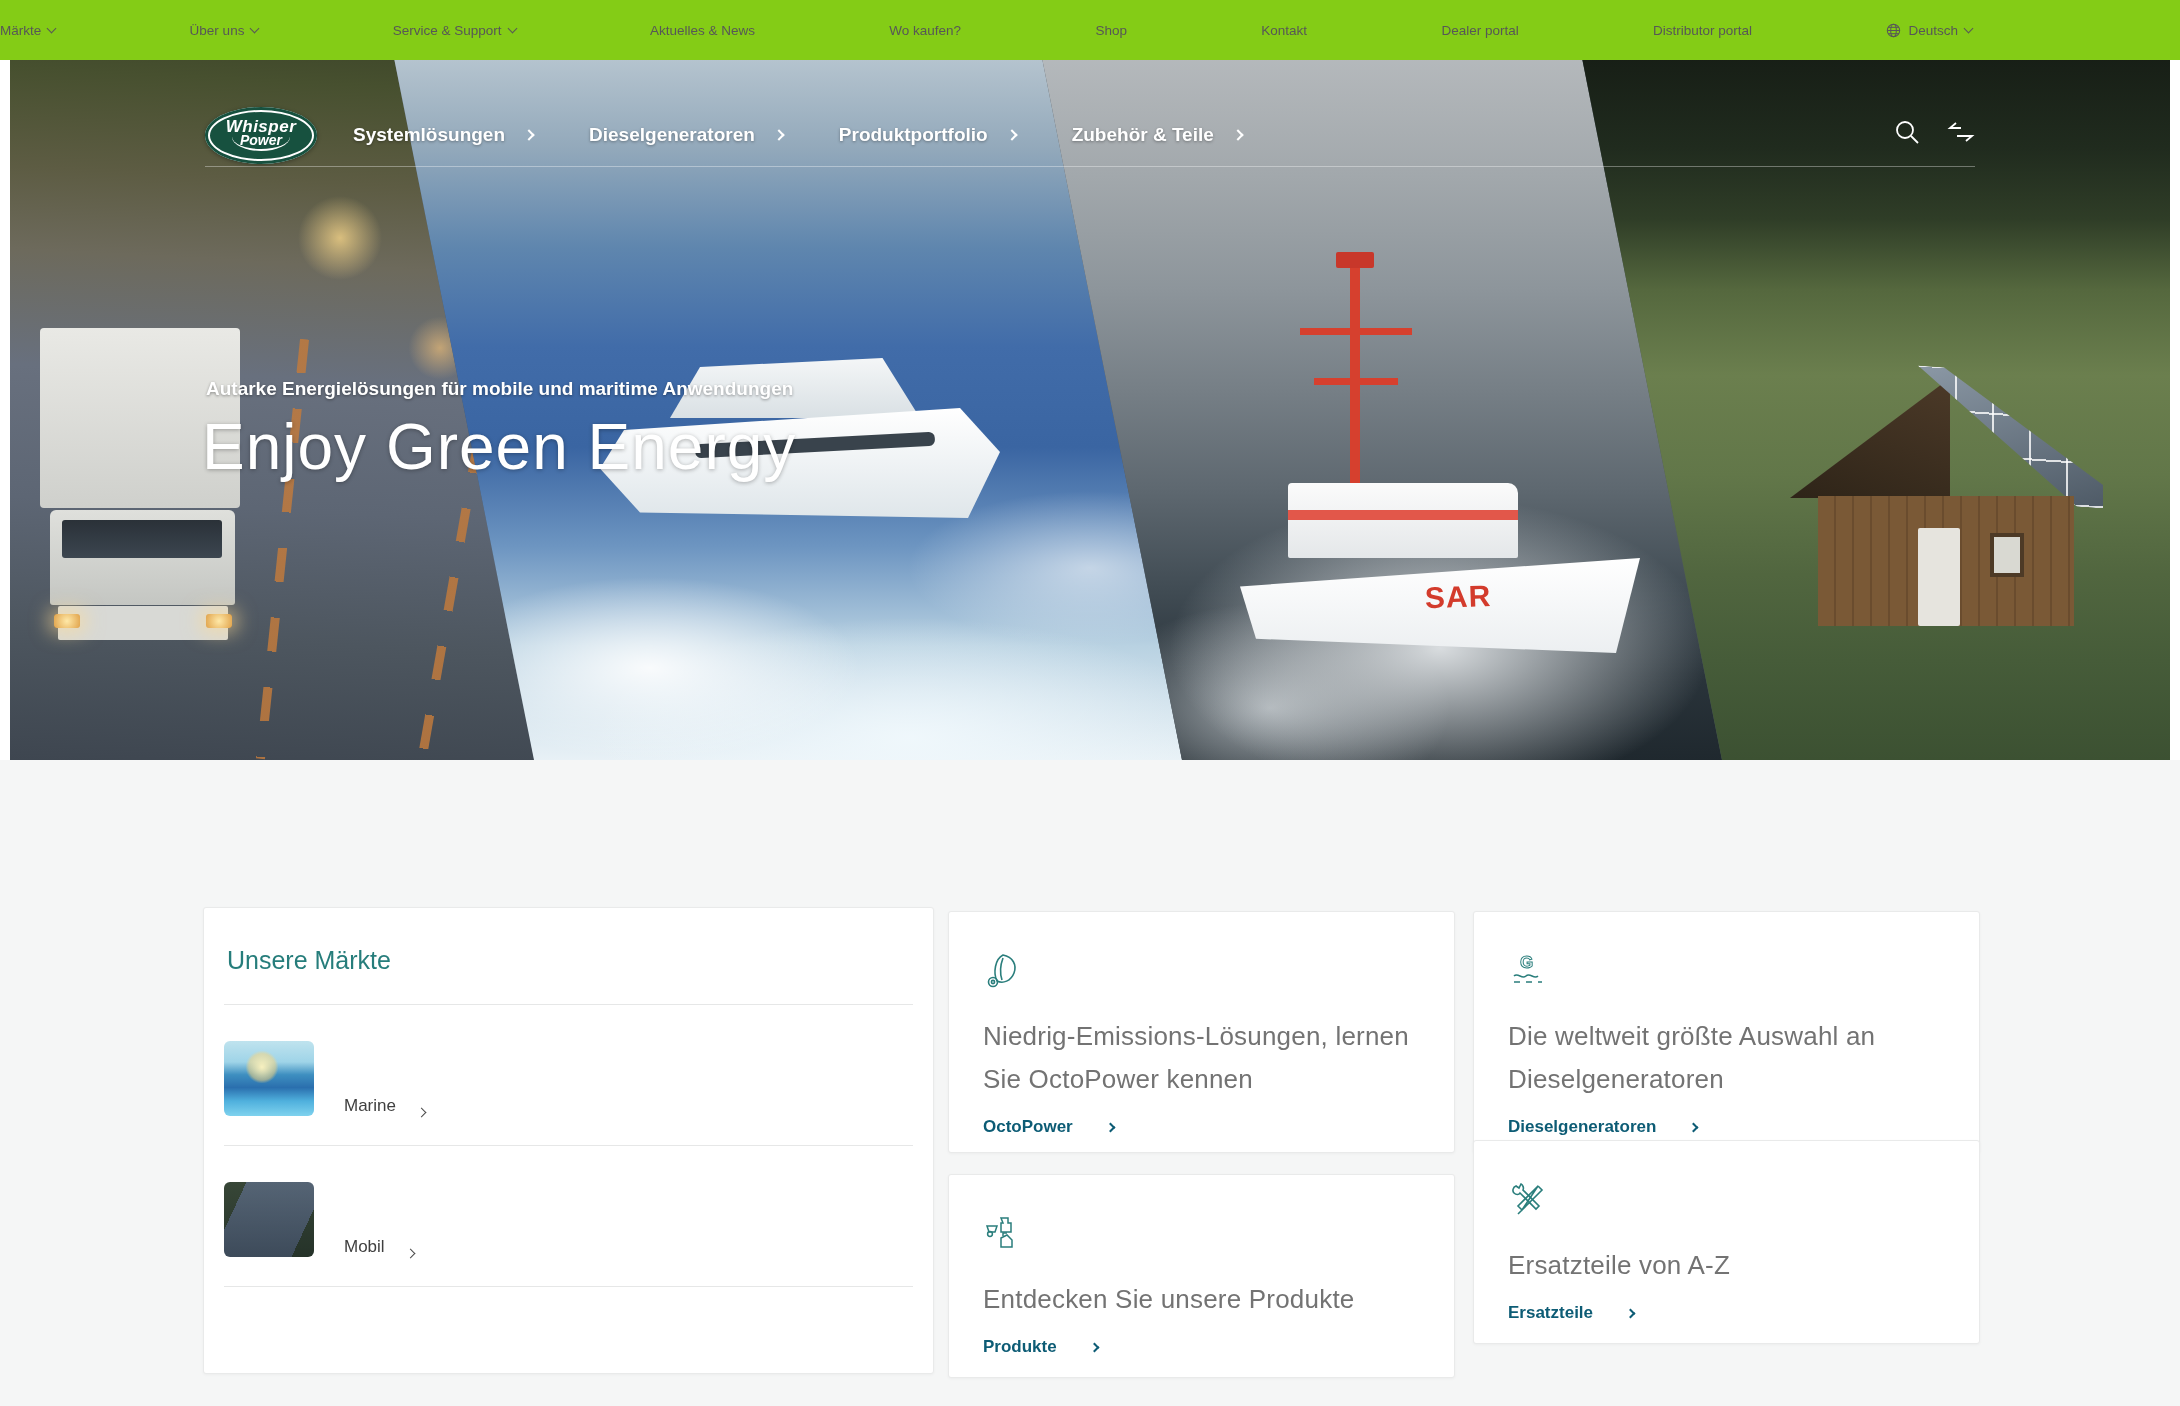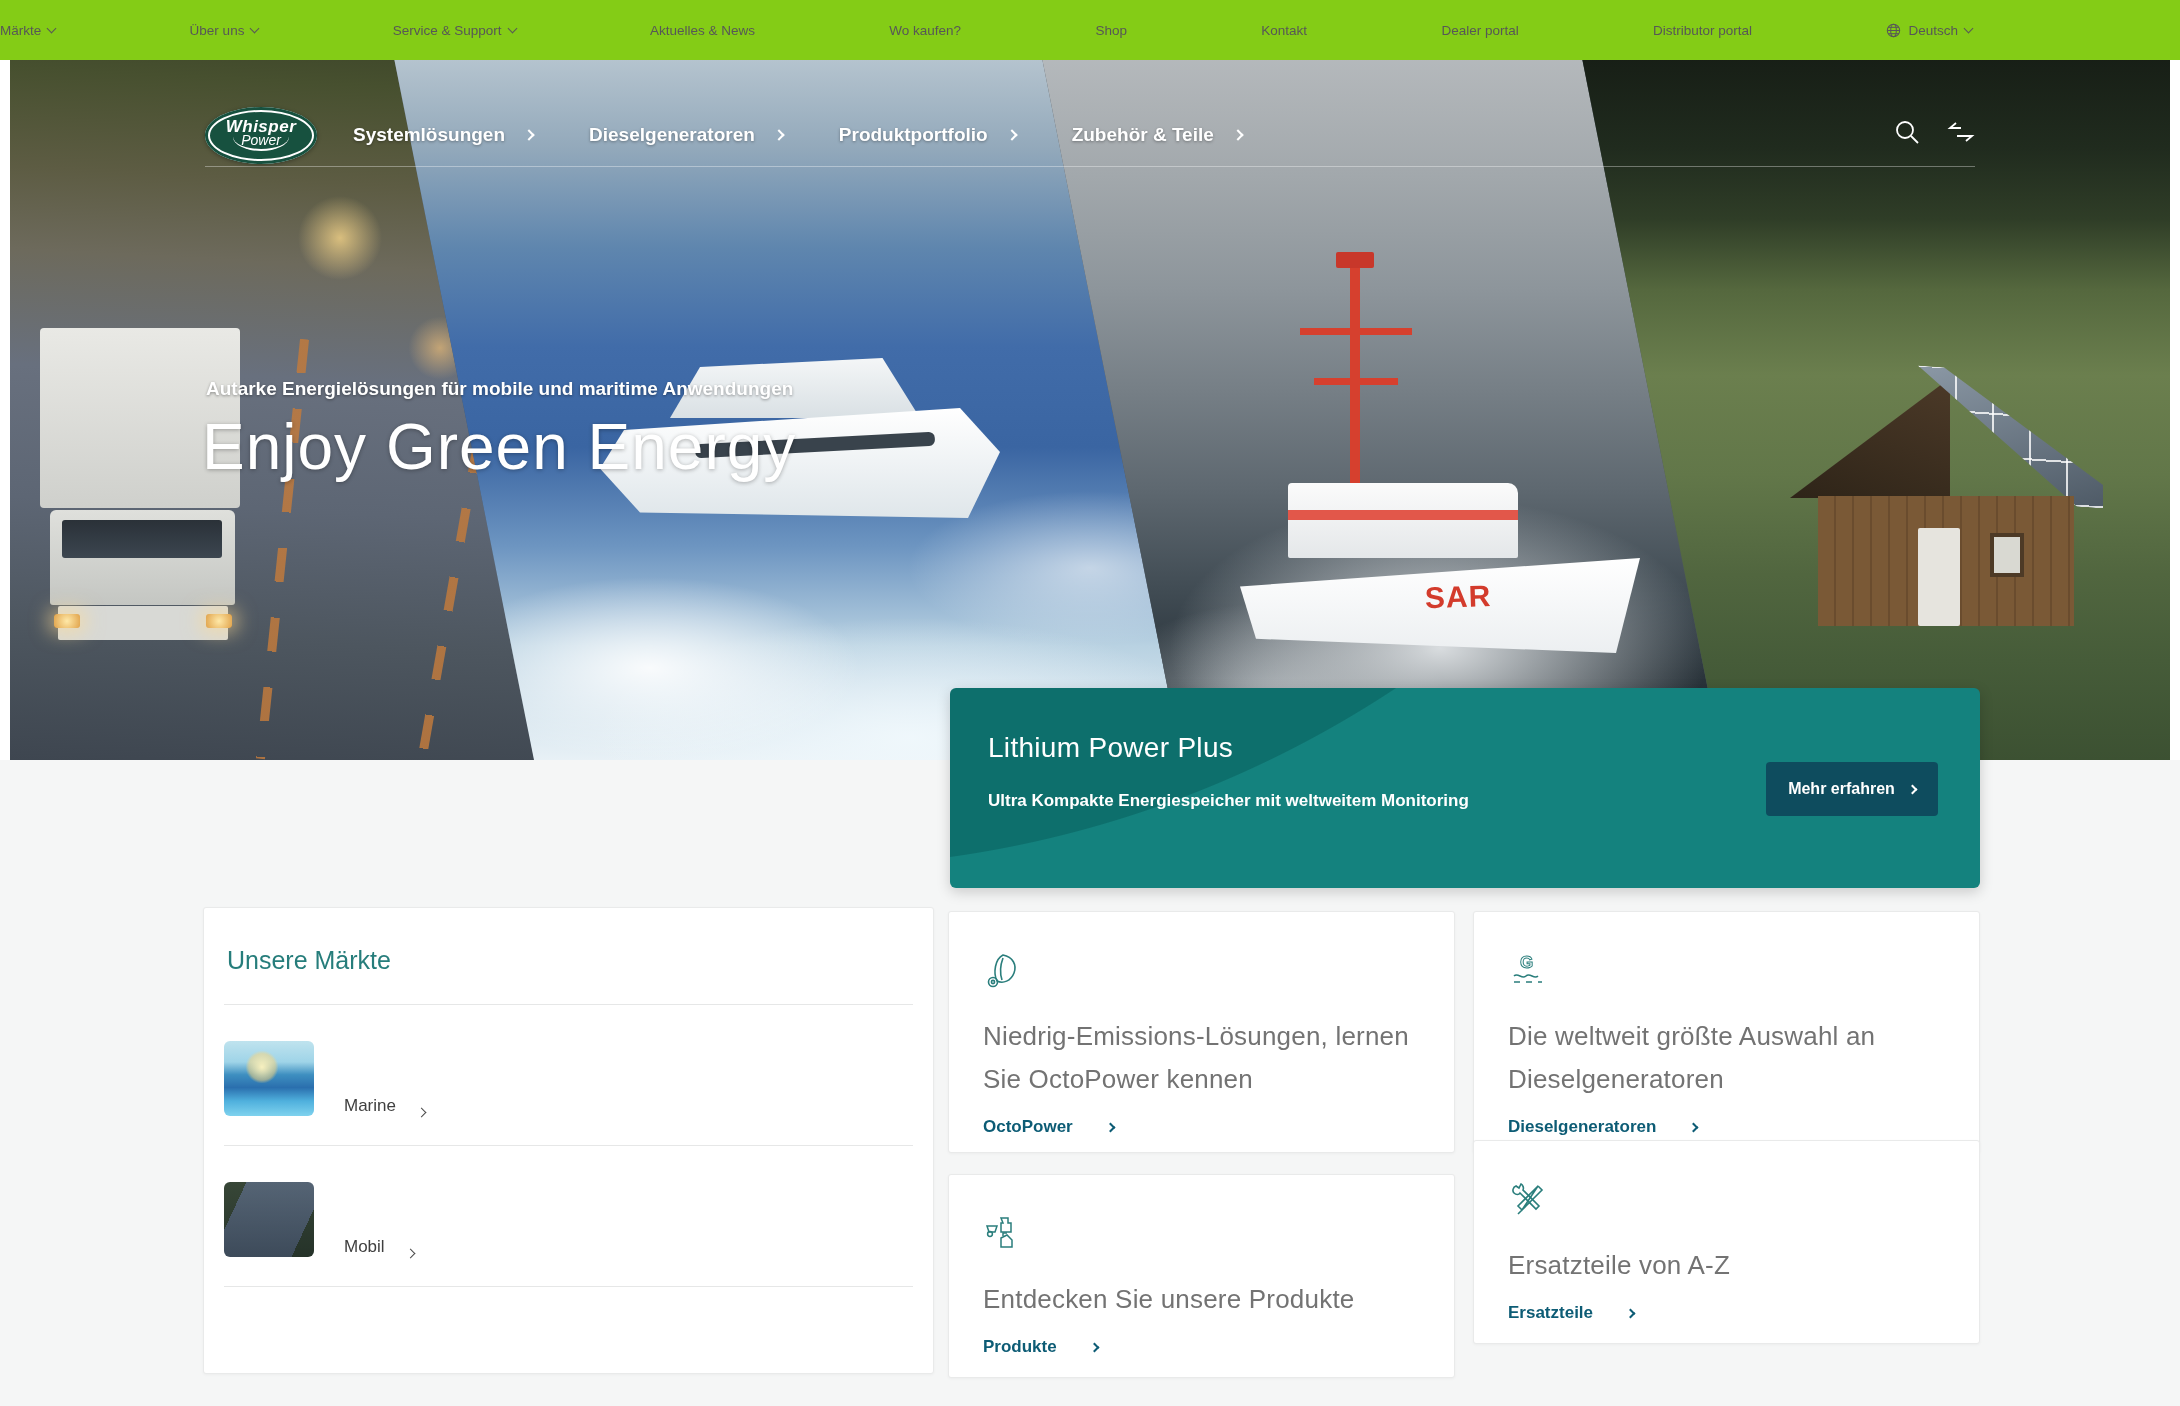--- a/index.html
+++ b/index.html
@@ -95,21 +95,21 @@
   .cabin .winw { position:absolute; left:200px; top:155px; width:34px; height:44px; background:#d9d9d2; border:4px solid #4d3a26; }
 
   .hero-rule { position:absolute; left:195px; top:118px; width:1770px; height:1px; background:rgba(255,255,255,.35); z-index:6; }
 
   
   .mainnav { position:absolute; left:195px; top:58px; height:58px; display:flex; align-items:center; z-index:10; }
   .logo { width:112px; height:57px; background:#17513f; border-radius:50%;
       box-shadow:inset 0 0 0 3px #17513f, inset 0 0 0 5px #ffffff, 0 1px 4px rgba(0,0,0,.35);
       display:flex; flex-direction:column; align-items:center; justify-content:center; color:#fff; cursor:pointer; }
   .logo .l1 { font-size:17px; font-weight:bold; font-style:italic; line-height:15px; letter-spacing:.5px; }
-  .logo .l2 { font-size:14px; font-weight:normal; font-style:italic; line-height:13px; border-bottom:2px solid #fff; border-radius:0 0 60% 60%/0 0 100% 100%; padding:0 8px 2px; }
+  .logo .l2 { font-size:14px; font-weight:bold; font-style:italic; line-height:13px; border-bottom:2px solid #fff; border-radius:0 0 60% 60%/0 0 100% 100%; padding:0 8px 2px; }
   .navitems { display:flex; align-items:center; gap:56px; margin-left:36px; }
   .navitem { display:flex; align-items:center; gap:20px; color:#fff; font-size:19px; font-weight:bold; cursor:pointer; text-shadow:0 1px 3px rgba(0,0,0,.35); }
   .navitem .chev { width:8px; height:8px; border-width:2px; }
   .hero-icons { position:absolute; right:195px; top:70px; display:flex; align-items:center; gap:26px; z-index:10; }
   .hicon { width:28px; height:28px; cursor:pointer; }
   .hicon svg { width:100%; height:100%; }
 
   
   .hero-kicker { position:absolute; left:196px; top:330px; z-index:8; color:#fff; font-size:19px; font-weight:bold; text-shadow:0 1px 3px rgba(0,0,0,.4); }
   .hero-headline { position:absolute; left:192px; top:362px; z-index:8; color:#fff; font-size:64px; font-weight:300; letter-spacing:1px; text-shadow:0 1px 4px rgba(0,0,0,.3); }
@@ -291,28 +291,20 @@
           </svg>
       </div>
     </div>
 
     <div class="hero-kicker">Autarke Energielösungen für mobile und maritime Anwendungen</div>
     <div class="hero-headline">Enjoy Green Energy</div>
   </div>
 
   <div class="lowerbg"></div>
 
-  <div class="promo">
-    <div class="promo-title">Lithium Power Plus</div>
-    <div class="promo-sub">Ultra Kompakte Energiespeicher mit weltweitem Monitoring</div>
-    <div class="promo-btn">
-      <span>Mehr erfahren</span>
-      <span class="chev right"></span>
-    </div>
-  </div>
 
   <div class="card markets">
     <div class="markets-title">Unsere Märkte</div>
     <div class="m-divider"></div>
     <div class="m-row">
       <div class="m-thumb marine"></div>
       <span class="m-label">Marine</span>
       <span class="chev right"></span>
     </div>
     <div class="m-divider"></div>

